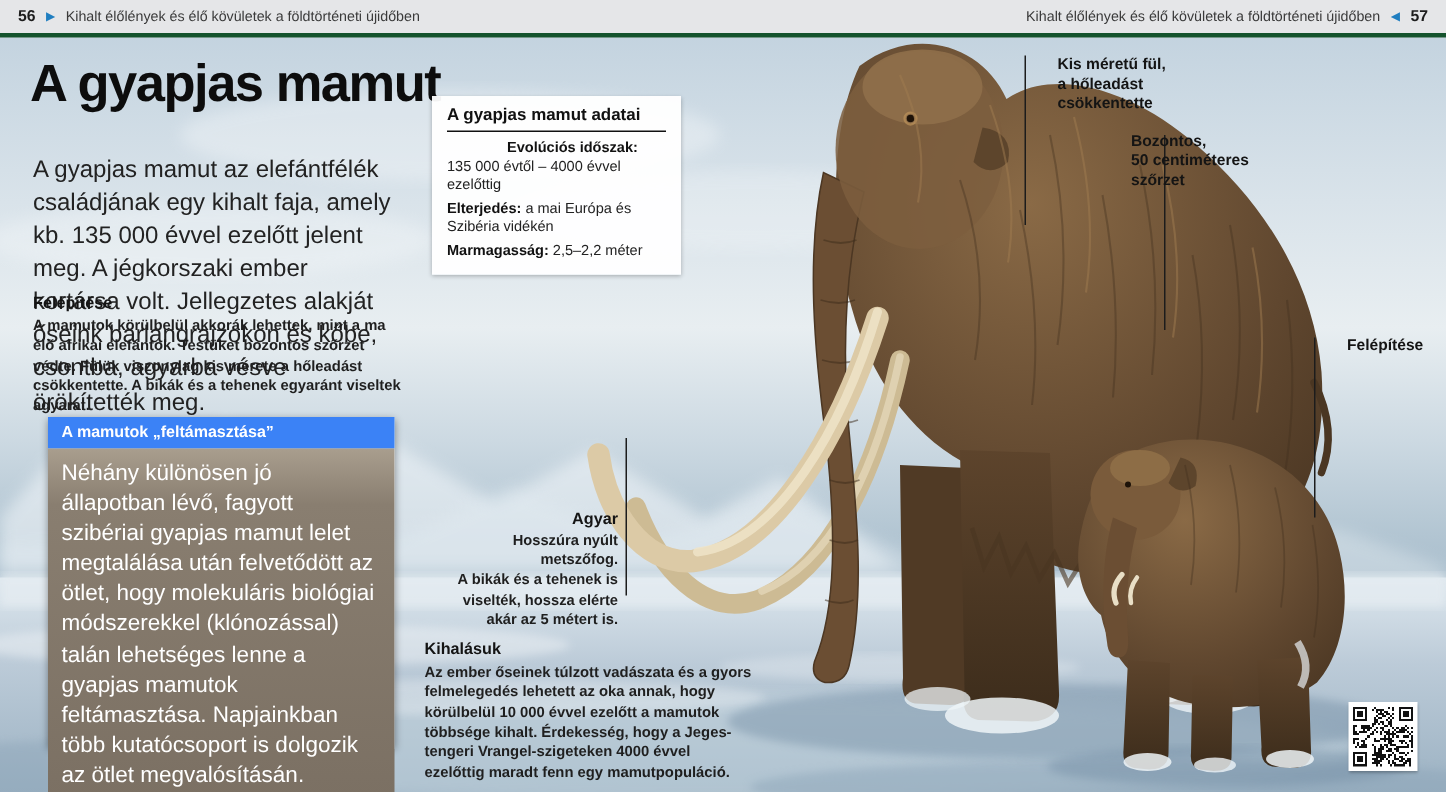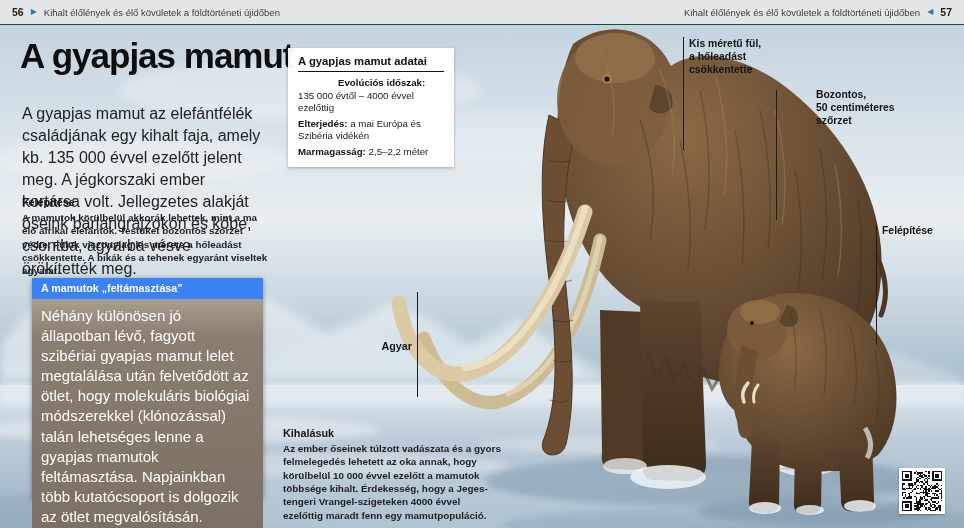--- a/index.html
+++ b/index.html
@@ -7,21 +7,21 @@
     width:964px; height:528px; overflow:hidden;
     font-family:"Liberation Sans", sans-serif;
     background:#dfe7ec;
   }
   .page { position:relative; width:964px; height:528px; overflow:hidden; }
   svg.bg { position:absolute; left:0; top:0; z-index:0; }
 
   
   .header {
     position:absolute; top:0; left:0; right:0; height:25px; z-index:6;
-    background:#e5e6e8; border-bottom:1px solid #14532d;
+    background:#e5e6e8; border-bottom:3px solid #14532d;
     display:flex; align-items:center; justify-content:space-between;
     padding:0 12px; box-sizing:border-box;
     font-size:9.5px; color:#3a3a3a;
   }
   .header .side { display:flex; align-items:center; gap:7px; }
   .header b { font-size:10.5px; color:#1c1c1c; }
   .tri { font-size:8px; color:#1f7ec0; line-height:1; }
 
   
   .title {
@@ -32,21 +32,21 @@
     position:absolute; left:22px; top:87px; width:240px; z-index:3;
     font-size:16px; line-height:1.38; color:#222;
   }
   .sec-head { font-weight:700; font-size:10.8px; color:#141414; margin:0 0 3px 0; }
   .sec-body { font-size:9.9px; line-height:1.35; color:#1f1f1f; margin:0;font-weight:bold; }
   .felepitese { position:absolute; left:22px; top:178px; width:250px; z-index:3;margin-top:18px; }
   .kihalasuk  { position:absolute; left:283px; top:427px; width:220px; z-index:3; }
 
   
   .data-box {
-    position:absolute; left:288px; top:48px; width:166px; z-index:3;
+    position:absolute; left:288px; top:64px; width:166px; z-index:3;
     background:rgba(255,255,255,0.95); box-shadow:0 1px 3px rgba(0,0,0,.28);
     padding:7px 10px 8px; box-sizing:border-box;
   }
   .data-box h3 { margin:0; font-size:11.3px; color:#111; }
   .data-box .rule { border-bottom:1.5px solid #111; margin:4px 0 5px; }
   .data-box .row { font-size:9.7px; line-height:1.3; color:#222; margin-bottom:3px; }
   .data-box .row:last-child { margin-bottom:0; }
   .data-box .row b { color:#111; }
   .data-box .row.block b { display:block;padding-left:40px; }
 
@@ -62,21 +62,21 @@
   .db-body {
     background:linear-gradient(180deg,#a99e8e 0%, #897e70 16%, #7b7063 100%);
     color:#fff; font-size:15px; line-height:1.34; padding:7px 9px 5px;
   }
   .db-photo { flex:1; position:relative; overflow:hidden; }
   .db-photo svg { position:absolute; inset:0; }
 
   
   .callout {
     position:absolute; z-index:3; font-size:10.4px; font-weight:700;
-    color:#141414; line-height:1.27; white-space:pre-line;
+    color:#141414; line-height:1.27; white-space:pre-line;margin-left:16px;
   }
   .leader { position:absolute; width:1px; background:#1c1c1c; z-index:3; }
   .agyar { position:absolute; left:292px; top:340px; width:120px; z-index:3; text-align:right; }
   .agyar .sec-head { font-size:10.8px; margin-bottom:2px; }
   .agyar .sec-body { font-size:9.8px; white-space:pre-line; }
 
   
   .qr {
     position:absolute; left:899px; top:468px; width:46px; height:46px; z-index:3;
     background:#fff; padding:3px; box-sizing:border-box; box-shadow:0 1px 2px rgba(0,0,0,.3);
@@ -332,30 +332,34 @@
       </svg>
     </div>
   </div>
 
   <div class="leader" style="left:683px; top:37px; height:113px;"></div>
   <div class="callout" style="left:689px; top:37px;">Kis méretű fül,
 a hőleadást
 csökkentette</div>
 
   <div class="leader" style="left:776px; top:90px; height:130px;"></div>
-  <div class="callout" style="left:816px; top:88px;">Bozontos,
+  <div class="callout" style="left:738px; top:88px;">Bozontos,
 50 centiméteres
 szőrzet</div>
 
   <div class="leader" style="left:876px; top:225px; height:120px;"></div>
   <div class="callout" style="left:882px; top:224px;">Felépítése</div>
 
   <div class="leader" style="left:417px; top:292px; height:105px;"></div>
   <div class="agyar">
     <p class="sec-head">Agyar</p>
+    <p class="sec-body">Hosszúra nyúlt metszőfog.
+A bikák és a tehenek is
+viselték, hossza elérte
+akár az 5 métert is.</p>
   </div>
 
   <div class="kihalasuk">
     <p class="sec-head">Kihalásuk</p>
     <p class="sec-body">Az ember őseinek túlzott vadászata és a gyors felmelegedés lehetett az oka annak, hogy körülbelül 10 000 évvel ezelőtt a mamutok többsége kihalt. Érdekesség, hogy a Jeges-tengeri Vrangel-szigeteken 4000 évvel ezelőttig maradt fenn egy mamutpopuláció.</p>
   </div>
 
   <div class="qr">
     <svg viewBox="0 0 29 29" shape-rendering="crispEdges">
       <rect width="29" height="29" fill="#fff"></rect>

